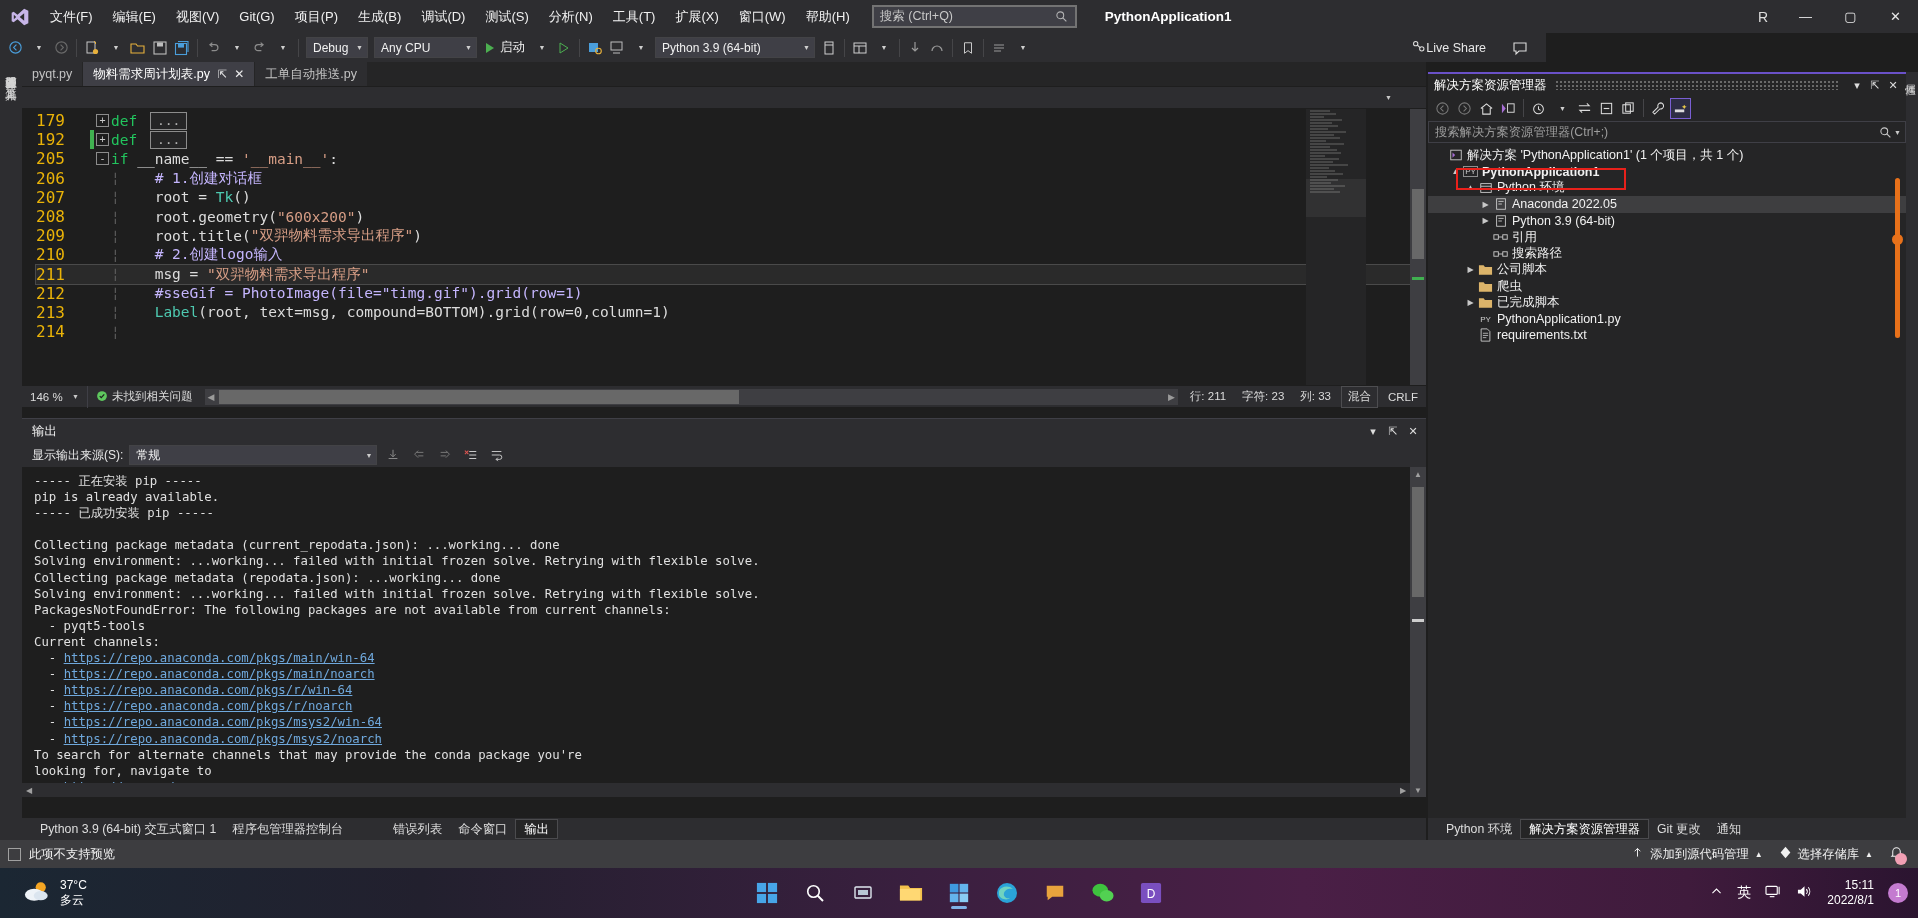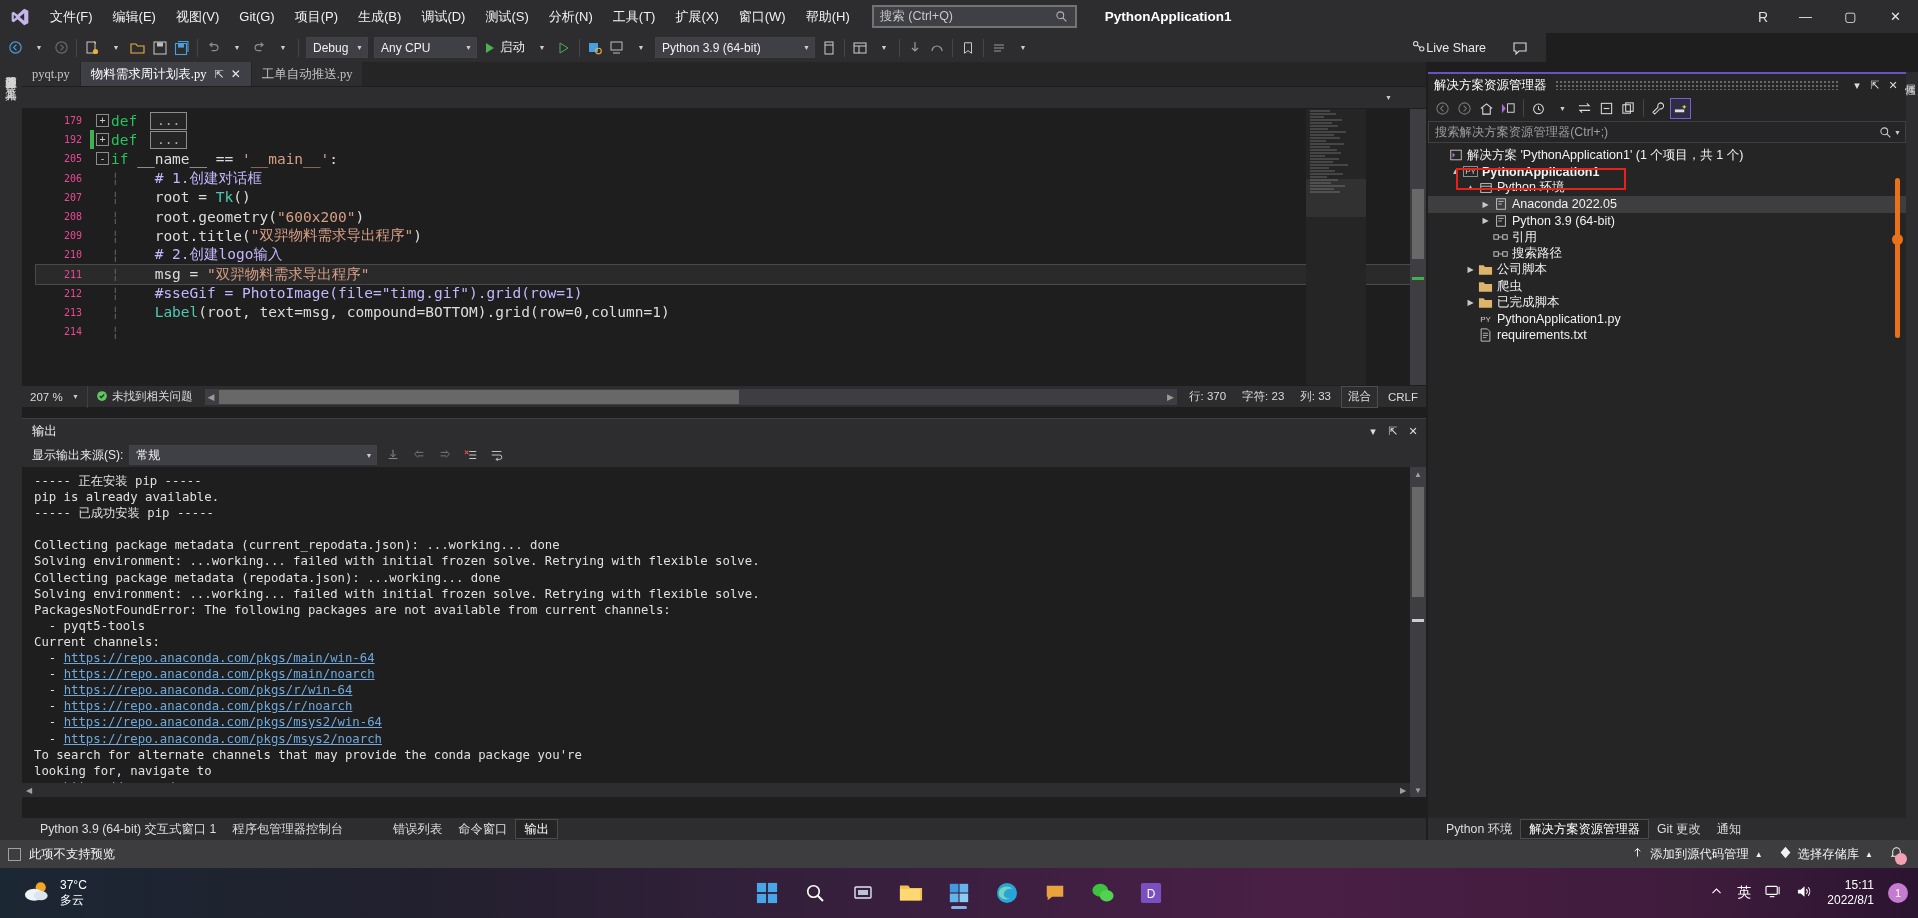--- a/index.html
+++ b/index.html
@@ -65,41 +65,41 @@
   .left-rail{
     position:absolute; left:0; top:62px; width:22px; height:800px; background:#2d2d30;
   }
   .vert-tab{
     writing-mode:vertical-rl; text-orientation:mixed;
     font-size:11.5px; color:#d4d4d4; padding:6px 3px; white-space:nowrap;
   }
 
   
   .editor-region{ position:absolute; left:22px; top:62px; width:1404px; height:356px; background:#1e1e1e;}
-  .tabstrip{ height:24px; background:#252526; display:flex; align-items:flex-end;font-family:Liberation Serif, serif; }
+  .tabstrip{ height:24px; background:#252526; display:flex; align-items:flex-end; }
   .etab{
     height:24px; display:flex; align-items:center; padding:0 10px; font-size:12.5px;
     color:#c3c3c3; background:#2d2d30; margin-right:1px; white-space:nowrap;
   }
   .etab.active{ background:#3f3f46; color:#ffffff; }
   .etab .pin{ margin-left:8px; font-size:11px; opacity:.85;}
   .etab .x{ margin-left:7px; font-size:12px; opacity:.9;}
   .navbar-row{
     height:22px; background:#2d2d30; margin:1px 0 0 0; display:flex; align-items:center;
     border-bottom:1px solid #1e1e1e;
   }
   .navbar-combo{ flex:1; height:20px; background:#2d2d30; display:flex; align-items:center; padding-right:6px;}
   .navbar-combo .ca{ margin-left:auto; font-size:7px; color:#c8c8c8;}
   .navbar-right{width:28px;}
 
   .code-area{ position:relative; height:276px; background:#1e1e1e; display:flex; overflow:hidden;}
   .gutter-ind{ width:14px; background:#1e1e1e;}
   .code-lines{ flex:1; position:relative; padding-top:2px; }
   .cl{ height:19.2px; display:flex; align-items:center; font-family:"DejaVu Sans Mono","Liberation Mono",monospace; font-size:14.5px; white-space:pre;}
-  .ln{ width:46px; text-align:right; color:#ec4899; margin-right:8px; font-size:10px; flex:0 0 46px;}
+  .ln{ width:46px; color:#eab308; margin-right:8px; font-size:16px; flex:0 0 46px;}
   .chgbar{ width:4px; height:19px; flex:0 0 4px; margin-right:2px;}
   .chg-green{ background:#40b050;}
   .fold{
     width:13px;height:13px;border:1px solid #8c8c8c;color:#c8c8c8;font-size:10px;
     display:inline-flex;align-items:center;justify-content:center;line-height:1;
     flex:0 0 13px; margin-right:2px;
   }
   .fold-none{width:13px;flex:0 0 13px;margin-right:2px;}
   .ind-guide{ color:#5a5a5a; }
   .collapsed{
@@ -520,38 +520,38 @@
           <div class="mm-line" style="width:30px"></div>
       </div>
       <div class="vscroll">
         <div class="thumb"></div>
         <div class="mark"></div>
       </div>
     </div>
 
     <div class="ed-status">
       <div class="cell zoom">
-        <span>207 %</span>
+        <span>146 %</span>
         <span style="font-size:7px;color:#c8c8c8">▼</span>
       </div>
       <div class="cell">
         <span>
           <svg width="12" height="12" viewBox="0 0 16 16">
               <circle cx="8" cy="8" r="6.5" fill="#5ec75e"></circle>
               <path d="M5 8.2l2 2 4-4.4" fill="none" stroke="#1e1e1e" stroke-width="1.6"></path>
             </svg>
         </span>
         <span>未找到相关问题</span>
       </div>
       <div class="hscroll">
         <div class="arrow" style="left:0">◀</div>
         <div class="thumb"></div>
         <div class="arrow" style="right:0">▶</div>
       </div>
-      <div class="cell">行: 370</div>
+      <div class="cell">行: 211</div>
       <div class="cell">字符: 23</div>
       <div class="cell">列: 33</div>
       <div class="cell boxed">混合</div>
       <div class="cell">CRLF</div>
     </div>
   </div>
 
   <div class="output-panel">
     <div class="op-header">
       <span class="op-title">输出</span>

